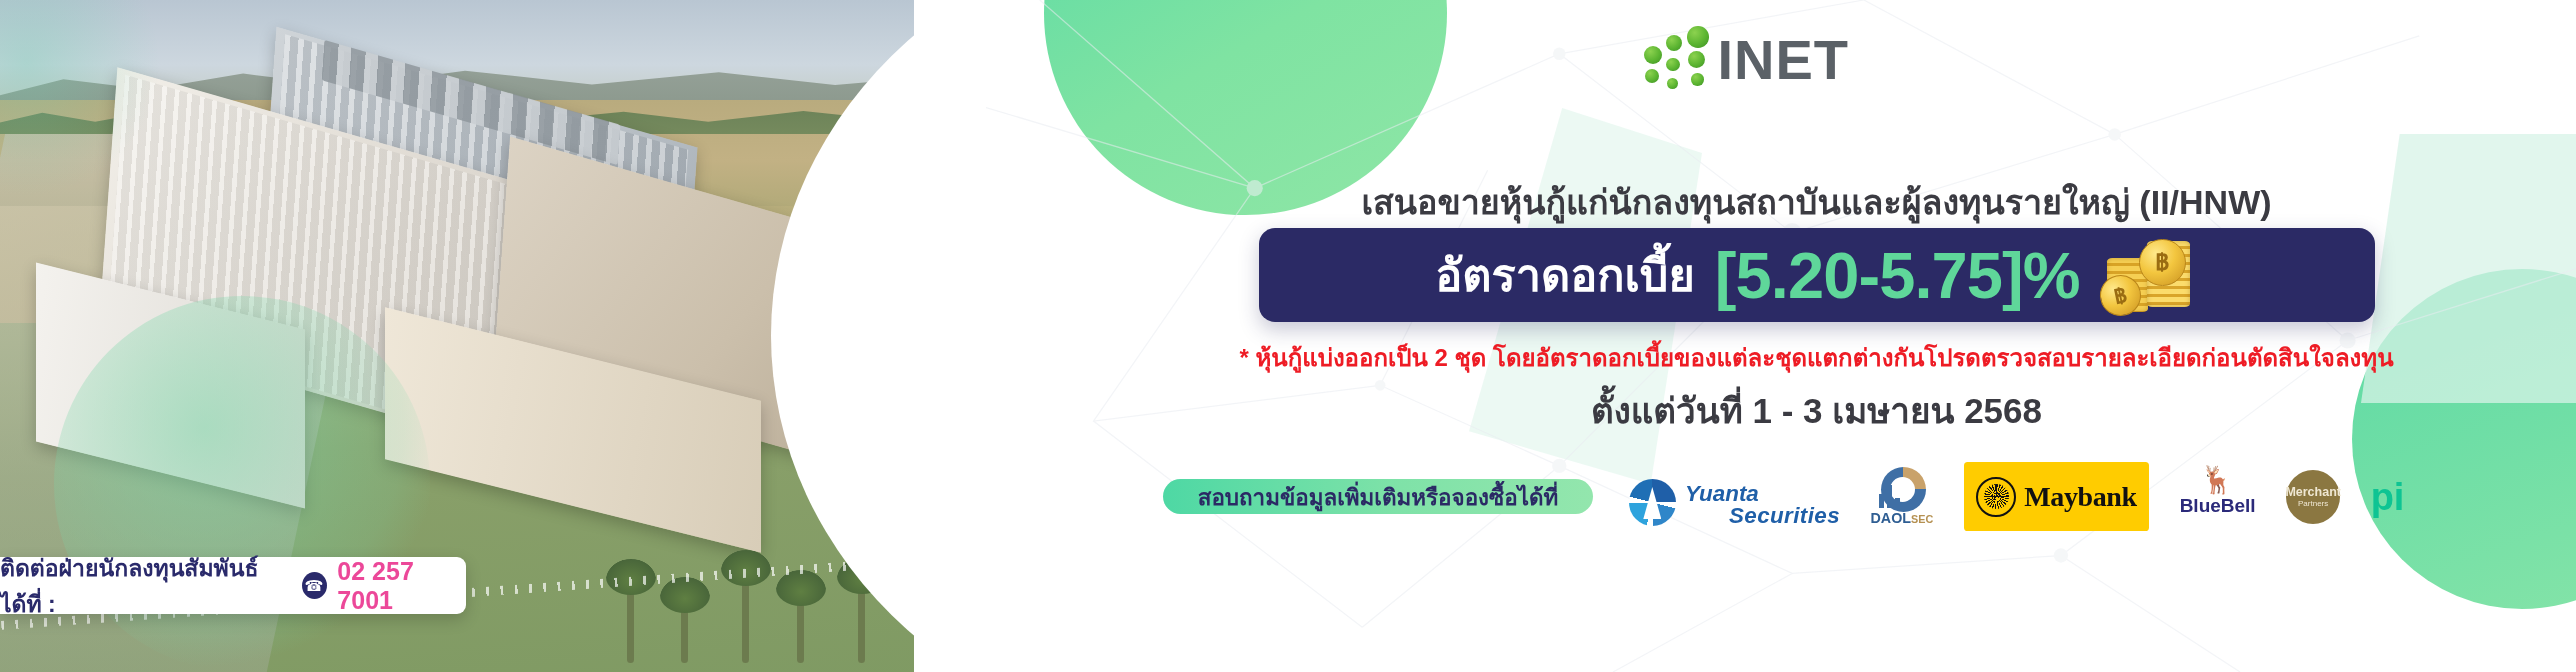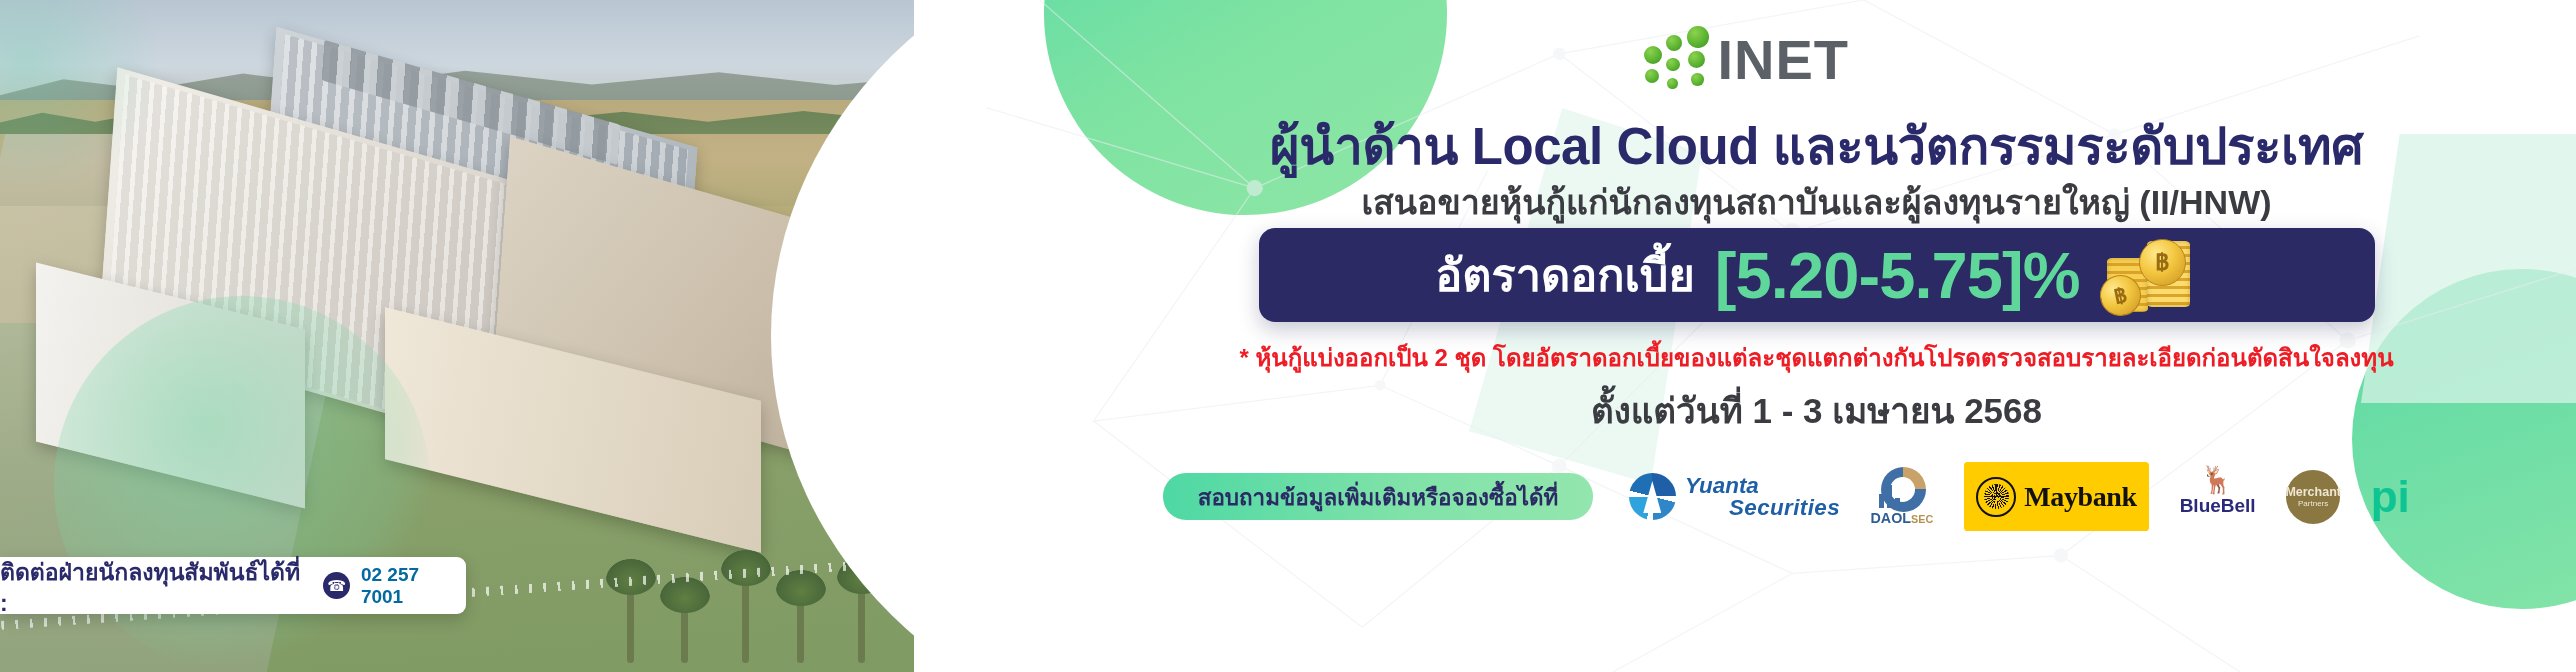--- a/index.html
+++ b/index.html
@@ -209,31 +209,31 @@
     position:absolute;left:0;top:375px;width:1519px;text-align:center;
     font-size:35px;font-weight:bold;color:#3b3b42;
     font-family:"Liberation Sans",sans-serif;
   }
 
   .footer-row{
     position:absolute;left:0;top:448px;width:1519px;height:81px;
     display:flex;align-items:center;
   }
   .cta{
-    margin-left:106px;width:430px;height:47px;border-radius:23px;
+    margin-left:106px;width:430px;height:35px;border-radius:23px;
     background:linear-gradient(90deg,#4ed8a4 0%,#7fe2a8 55%,#93e6ad 100%);
     display:flex;align-items:center;justify-content:center;
     color:#2b2a65;font-size:22.4px;font-weight:600;
     font-family:"Liberation Sans",sans-serif;
   }
   .partners{display:flex;align-items:center;gap:30.5px;margin-left:36px;}
 
   .pl{display:flex;align-items:center;height:59px;}
   
-  .yuanta{gap:9px;}
+  .yuanta{gap:9px;align-items:flex-end;}
   .yuanta .mark{position:relative;width:47px;height:47px;}
   .yuanta .mark span{position:absolute;left:0;top:0;width:47px;height:47px;border-radius:50%;
     background:conic-gradient(#1f5fa8 0 25%,#ffffff 25% 29%,#2f86c9 29% 50%,#ffffff 50% 54%,#2ea3dd 54% 75%,#ffffff 75% 79%,#1f6fb5 79% 100%);}
   .yuanta .mark i{position:absolute;left:14.3px;top:8px;width:18px;height:32px;background:#ffffff;
     clip-path:polygon(50% 0,100% 100%,0 100%);}
   .yuanta .txt{font-style:italic;font-weight:bold;color:#1f5fa8;line-height:.95;
     font-family:"Liberation Sans",sans-serif;}
   .yuanta .t1{font-size:22.4px;}
   .yuanta .t2{font-size:22.4px;letter-spacing:0.4px;margin-left:44px;}
   
@@ -255,33 +255,33 @@
   
   .bluebell{flex-direction:column;gap:0.9px;}
   .bluebell .deer{font-size:27px;color:#2b2a7a;line-height:1;}
   .bluebell .bb{font-size:19px;font-weight:bold;color:#2b2a7a;font-family:"Liberation Sans",sans-serif;}
   
   .merchant .circle{width:54px;height:54px;border-radius:50%;background:#8b7741;
     display:flex;flex-direction:column;align-items:center;justify-content:center;color:#efe7d2;}
   .merchant .m1{font-size:12.5px;font-weight:bold;font-family:"Liberation Sans",sans-serif;}
   .merchant .m2{font-size:8px;font-family:"Liberation Sans",sans-serif;}
   
-  .pi{font-size:44px;font-weight:bold;color:#0ec493;font-family:"Liberation Sans",sans-serif;line-height:1;}
+  .pi{font-size:38px;font-weight:bold;color:#0ec493;font-family:"Liberation Sans",sans-serif;line-height:1;}
   .contact-card{
     position:absolute;left:0;top:557px;width:466px;height:57px;
     background:#ffffff;border-radius:0 9px 9px 0;
     display:flex;align-items:center;gap:10.8px;
     box-shadow:0 5.4px 16px rgba(0,0,0,.18);
   }
   .contact-text{font-size:23px;font-weight:bold;color:#2a2a6b;font-family:"Liberation Sans",sans-serif;}
   .phone-icon{
     width:27px;height:27px;border-radius:50%;background:#2a2a6b;color:#fff;
     display:flex;align-items:center;justify-content:center;font-size:15.2px;
   }
-  .contact-phone{font-size:19px;font-weight:bold;color:#0369a1;font-family:"Liberation Sans",sans-serif;}
+  .contact-phone{font-size:25px;font-weight:bold;color:#ec4899;font-family:"Liberation Sans",sans-serif;}
 </style>
 </head>
 <body>
 
 <div class="banner">
 
   <div class="photo">
     <div class="sky"></div>
     <div class="hills"></div>
     <div class="field-far"></div>
@@ -355,21 +355,20 @@
         <div class="dot" style="left:21.5px; top:9px; width:16px;height:16px;"></div>
         <div class="dot" style="left:22.4px; top:32px; width:13.4px;height:13.4px;"></div>
         <div class="dot" style="left:23px; top:52px; width:10.8px;height:10.8px;"></div>
         <div class="dot" style="left:43px; top:0px;  width:21.5px;height:21.5px;"></div>
         <div class="dot" style="left:44px; top:25px; width:17px;height:17px;"></div>
         <div class="dot" style="left:47px; top:47px; width:12.5px;height:12.5px;"></div>
       </div>
       <span class="logo-word">INET</span>
     </div>
 
-    <div class="headline">ผู้นำด้าน Local Cloud และนวัตกรรมระดับประเทศ</div>
     <div class="subheadline">เสนอขายหุ้นกู้แก่นักลงทุนสถาบันและผู้ลงทุนรายใหญ่ (II/HNW)</div>
 
     <div class="rate-box">
       <span class="rate-label">อัตราดอกเบี้ย</span>
       <span class="rate-value">[5.20-5.75]%</span>
       <span class="coins">
         <span class="coin-stack s1"></span>
         <span class="coin-stack s2"></span>
         <span class="coin-face c1">฿</span>
         <span class="coin-face c2">฿</span>

